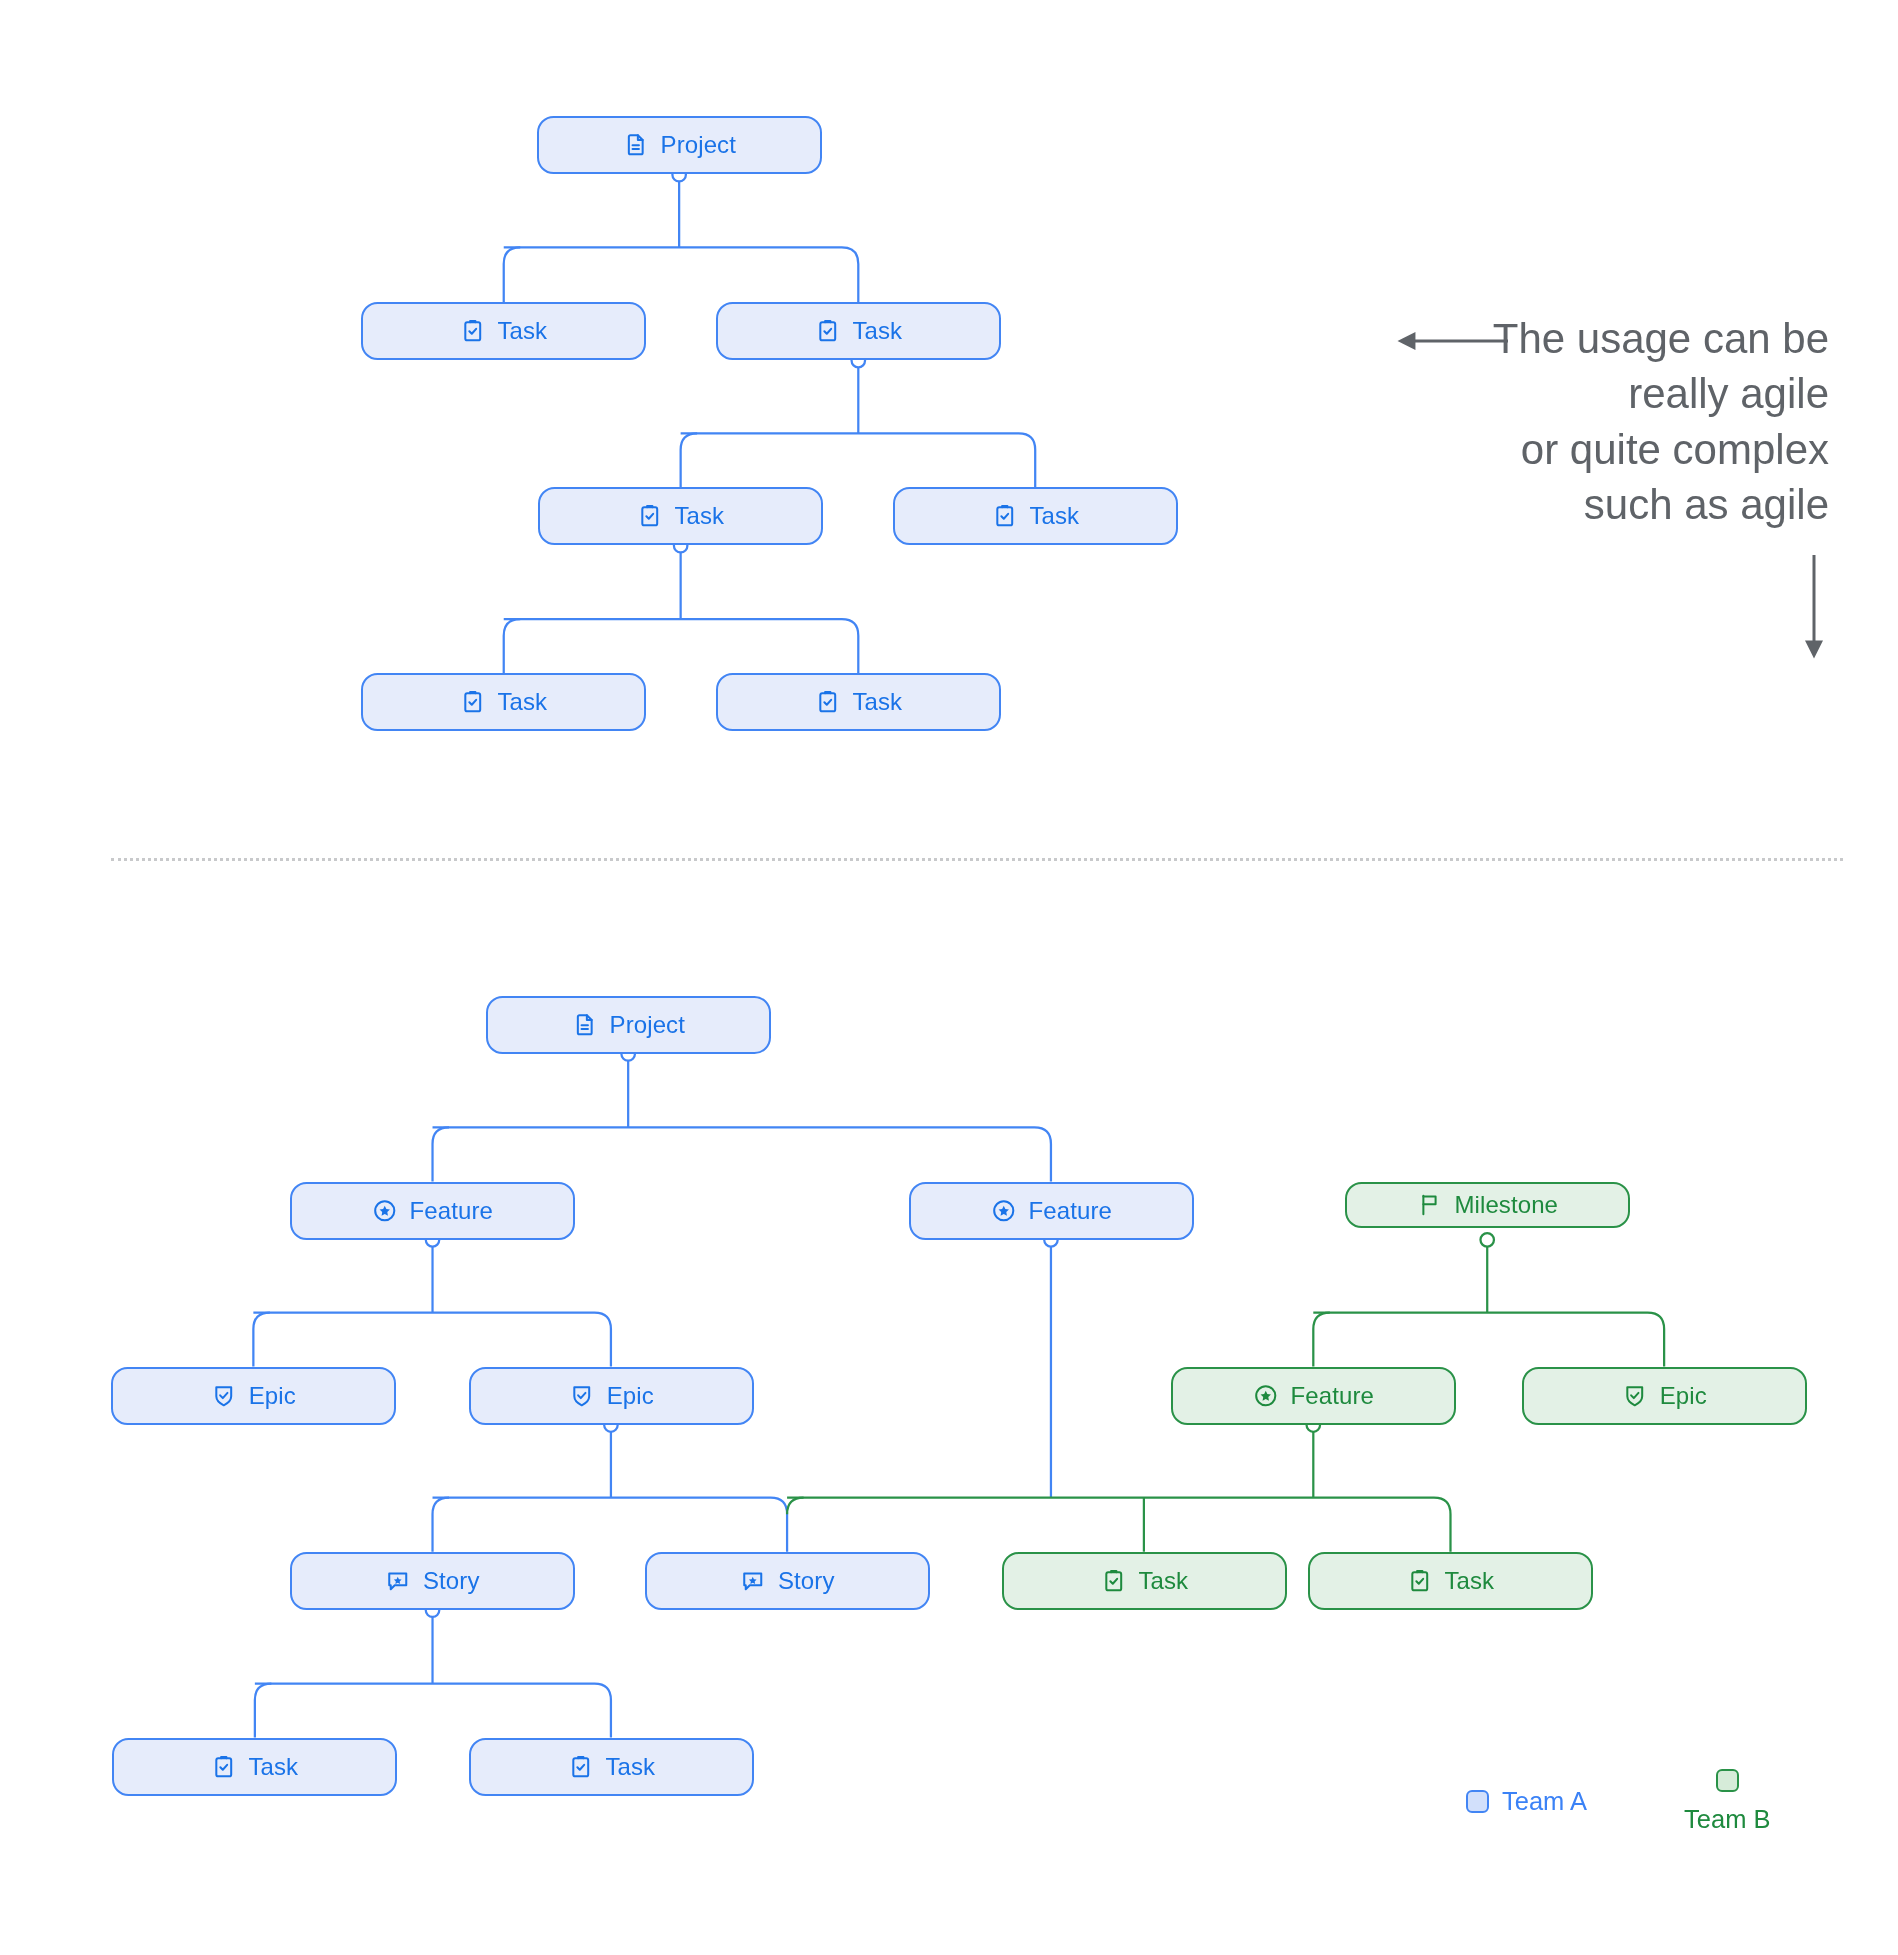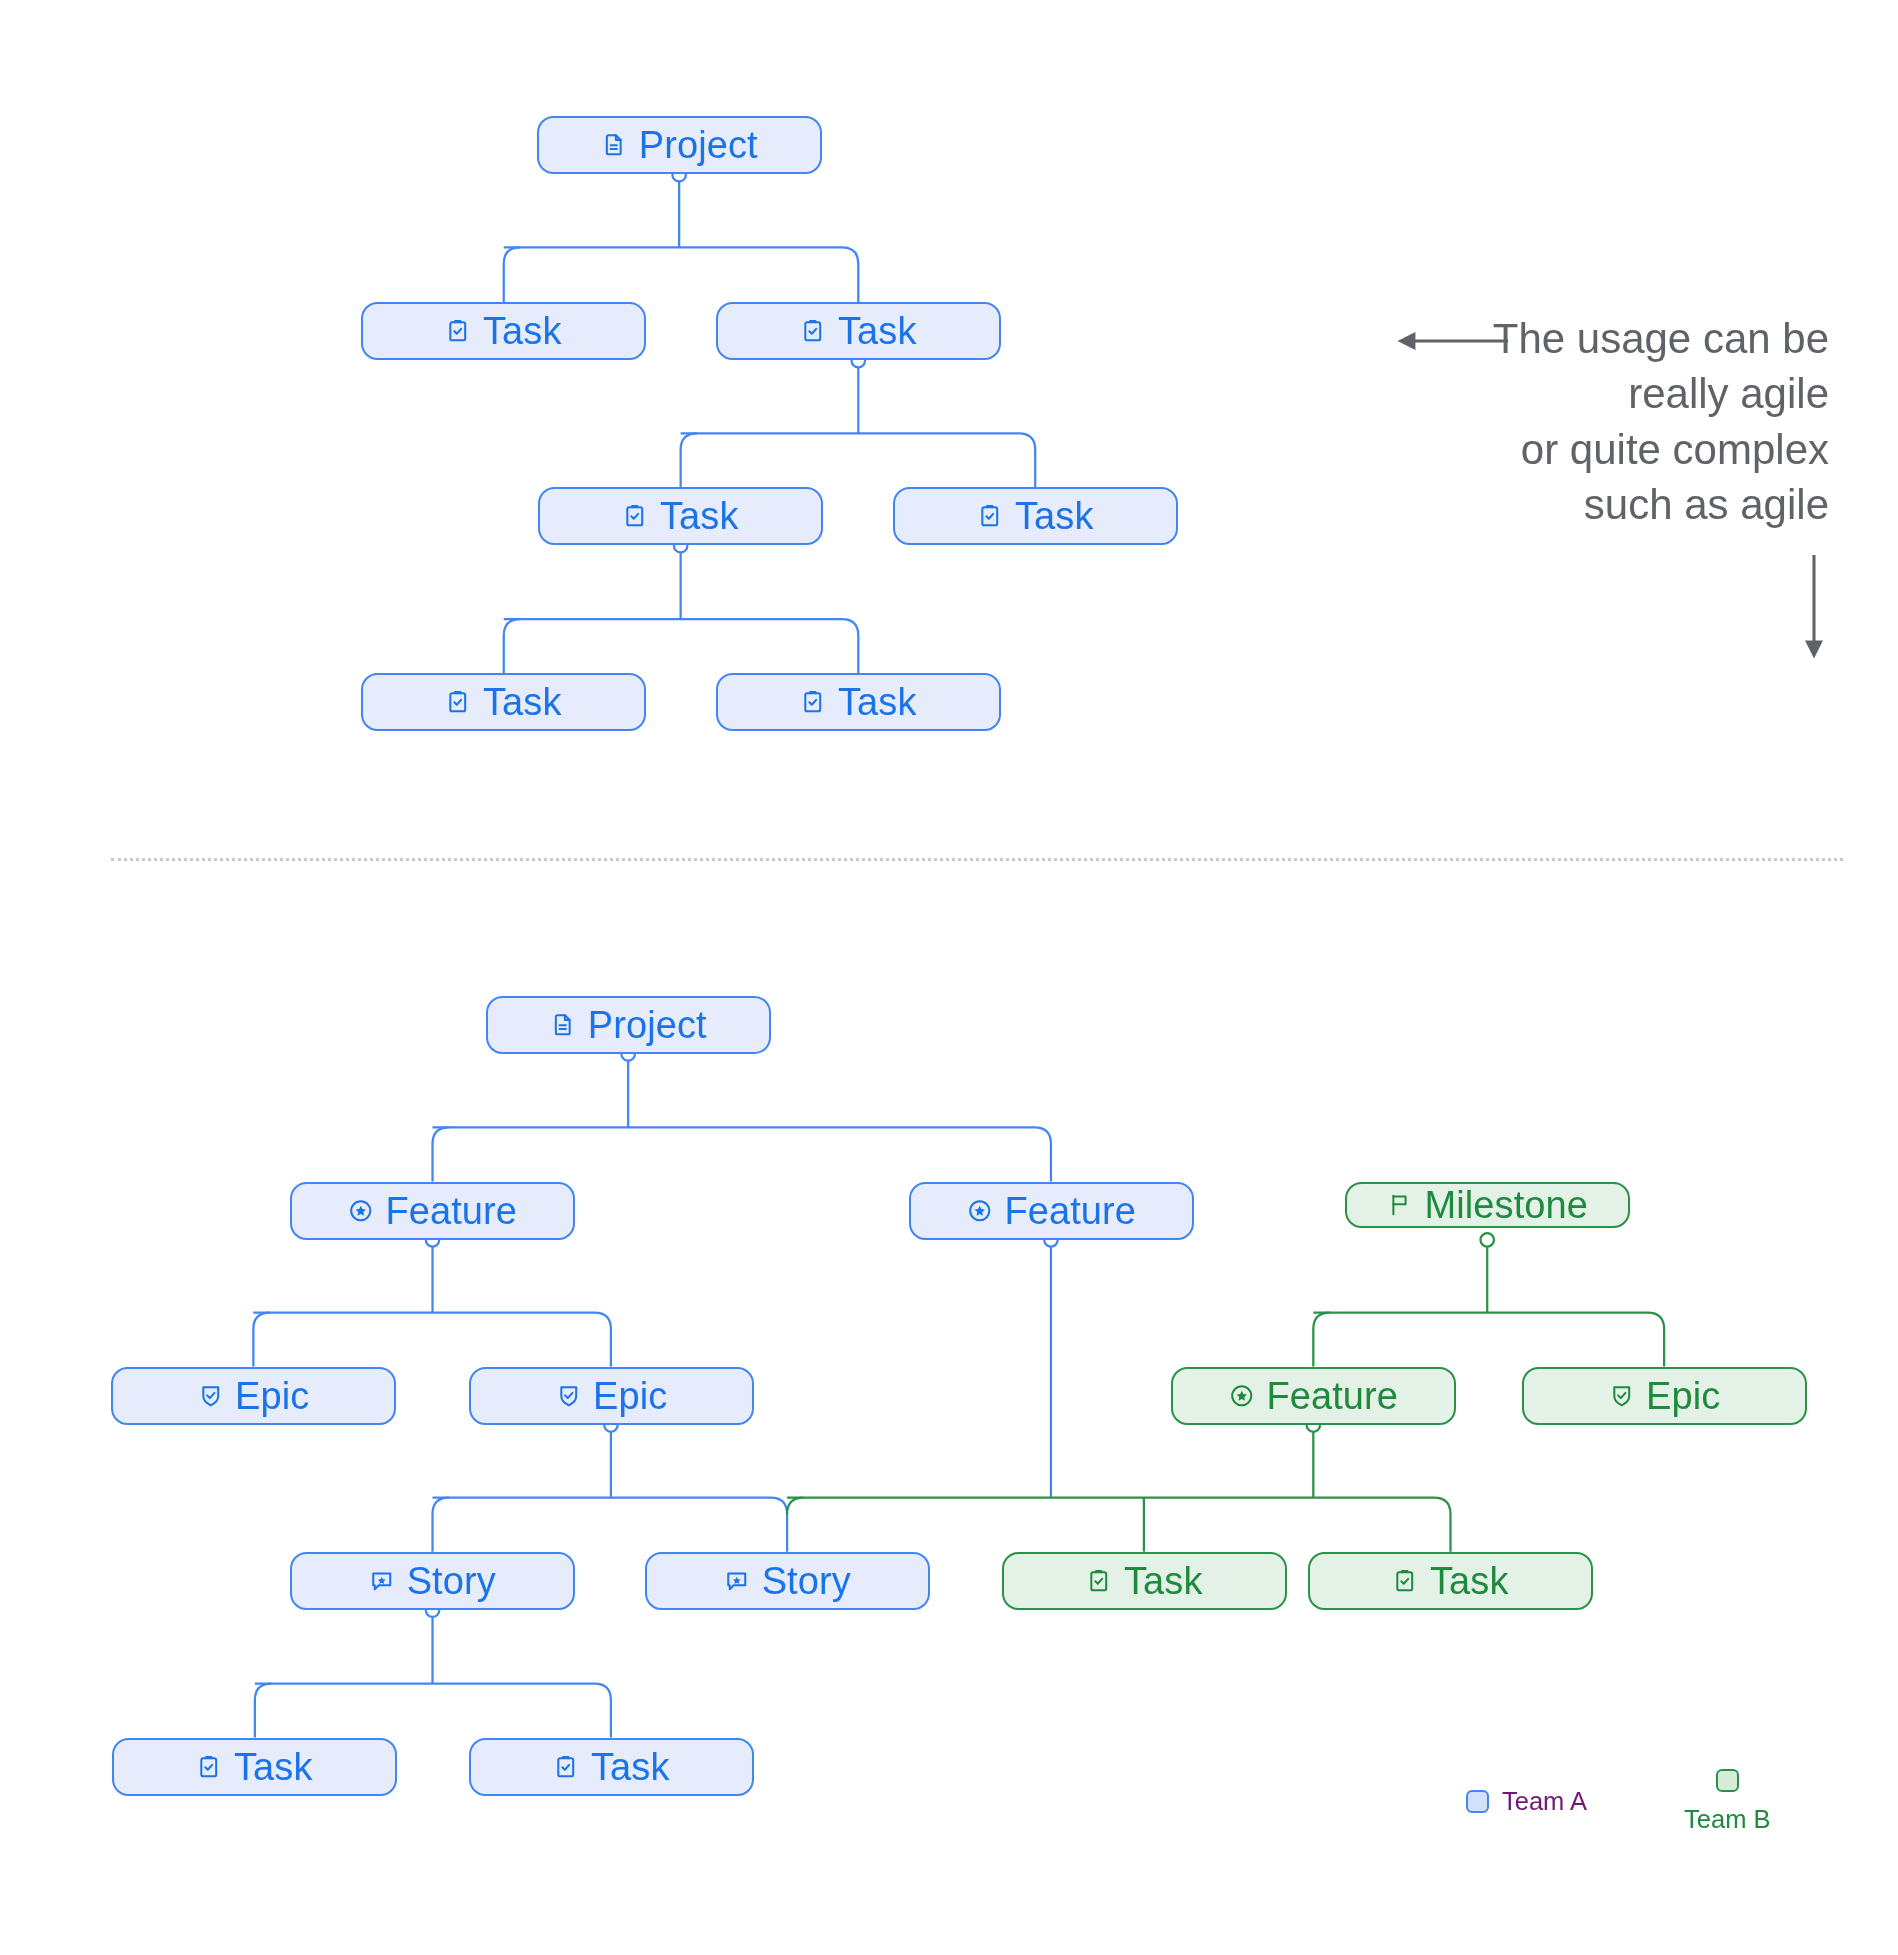--- a/index.html
+++ b/index.html
@@ -23,21 +23,21 @@
   }
   .node {
     position: absolute;
     display: flex;
     align-items: center;
     justify-content: center;
     gap: 12px;
     border-radius: 16.5px;
     border-width: 2.2px;
     border-style: solid;
-    font-size: 38px;
+    font-size: 24px;
     font-weight: 500;
     letter-spacing: 0.1px;
     white-space: nowrap;
   }
   .node .lbl { line-height: 1; }
   .node svg { display: block; flex: none; }
 
   .team-a {
     background: #e6ecfb;
     border-color: #4285f4;
@@ -70,21 +70,21 @@
     align-items: center;
     gap: 97px;
   }
   .legend-item {
     display: flex;
     align-items: center;
     gap: 13.5px;
     font-size: 25.5px;
     font-weight: 500;
   }
-  .legend-item.a { color: #701a75; }
+  .legend-item.a { color: #3b82f6; }
   .legend-item.b { color: #1e8a3e; flex-direction: column; }
   .swatch {
     width: 22.5px; height: 22.5px;
     border-radius: 6px;
     border-width: 2.2px;
     border-style: solid;
     flex: none;
   }
   .swatch.a { background: #d2e0fb; border-color: #4285f4; }
   .swatch.b { background: #d6ecd9; border-color: #2a9248; }

